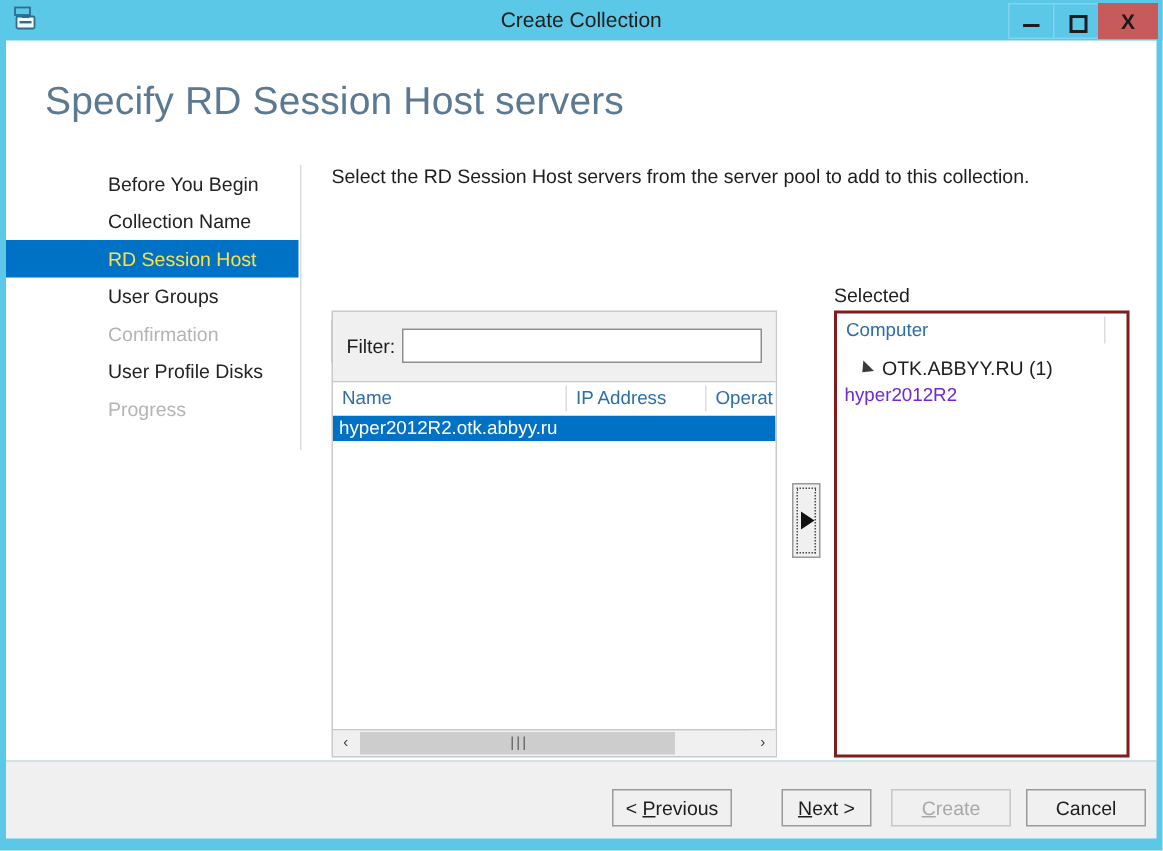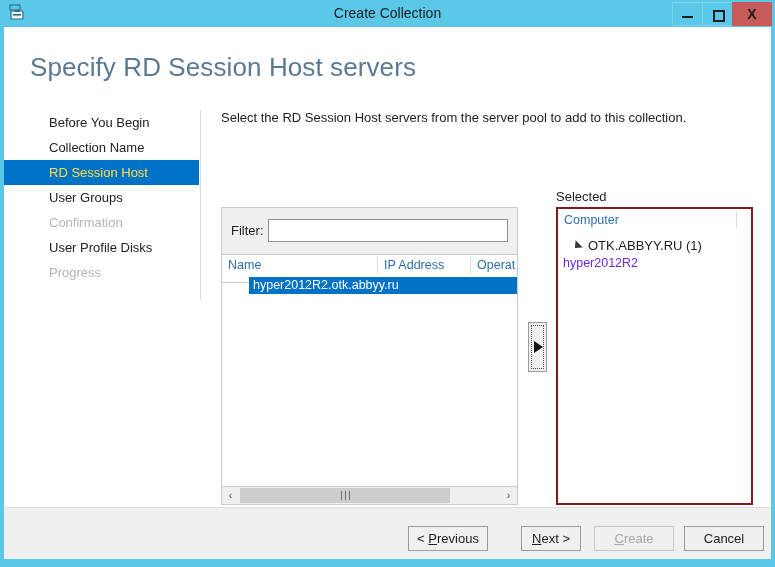--- a/index.html
+++ b/index.html
@@ -115,21 +115,21 @@
   
   .sidebar {
     position: absolute;
     left: 0px;
     top: 83px;
     width: 195px;
   }
   .step {
     height: 25px;
     line-height: 25px;
-    padding-left: 45px;
+    padding-left: 68px;
     font-size: 13px;
     color: #222222;
     box-sizing: border-box;
     cursor: default;
   }
   .step.active {
     background: #0072c6;
     color: #fde047;
   }
   .step.disabled {
@@ -247,21 +247,20 @@
     height: 205px;
     overflow: hidden;
   }
   .pool-row {
     height: 17px;
     line-height: 17px;
     font-size: 12.5px;
     padding-left: 4px;
     color: #1d1d1d;
     cursor: default;
-    margin-left: 27px;
   }
   .pool-row.selected {
     background: #0072c6;
     color: #ffffff;
   }
 
   
   .hscroll {
     position: absolute;
     left: 0;

